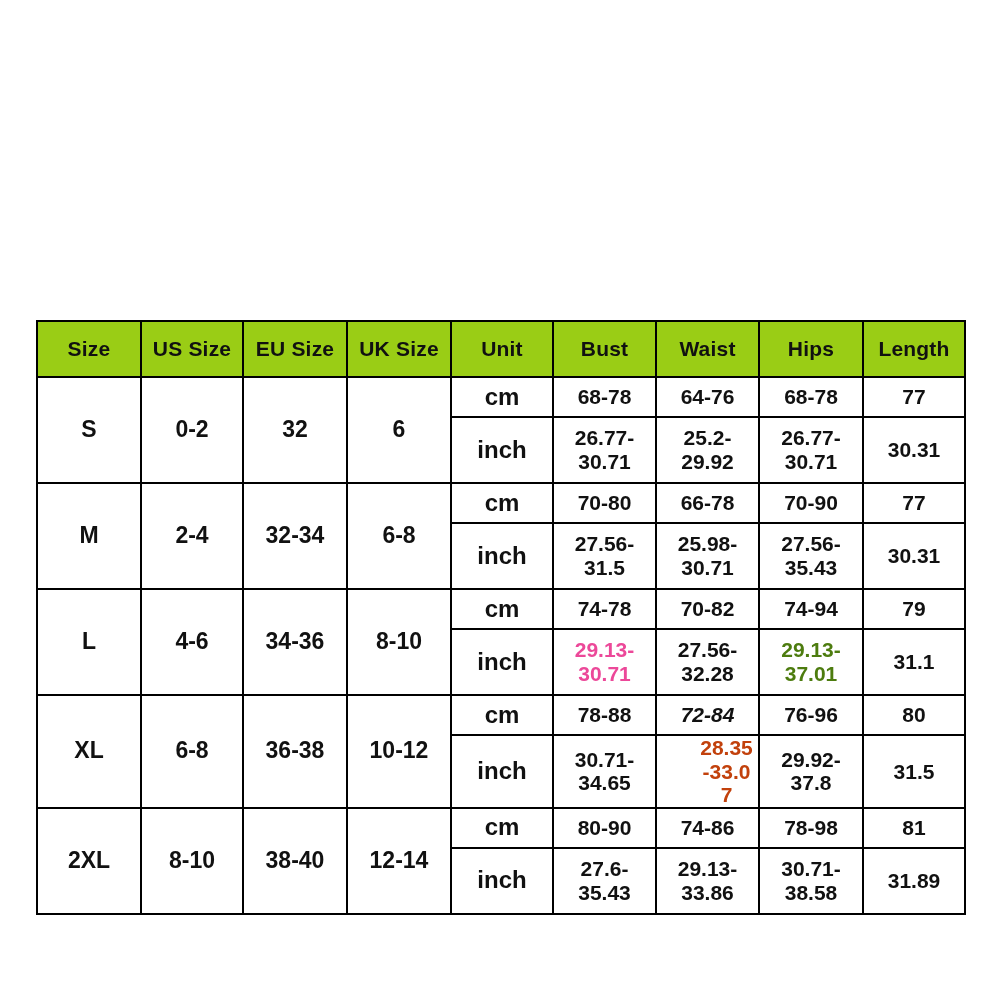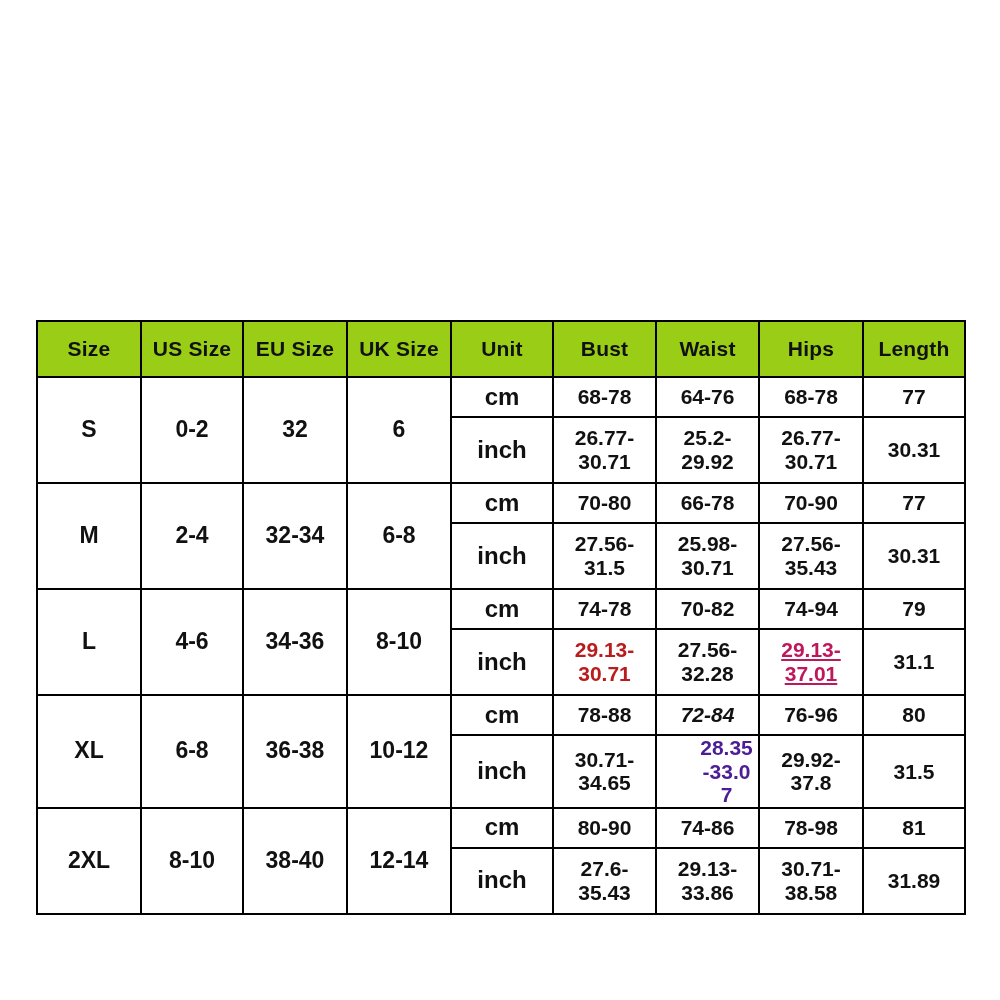--- a/index.html
+++ b/index.html
@@ -169,41 +169,41 @@
           <td class="group-cell" rowspan="2" style="border-color: rgb(0, 0, 0); color: rgb(17, 17, 17);">34-36</td>
           <td class="group-cell" rowspan="2" style="border-color: rgb(0, 0, 0); color: rgb(17, 17, 17);">8-10</td>
           <td class="unit-cell" style="border-color: rgb(0, 0, 0); color: rgb(17, 17, 17);">cm</td>
           <td class="meas-cell" style="border-color: rgb(0, 0, 0); color: rgb(17, 17, 17);">74-78</td>
           <td class="meas-cell" style="border-color: rgb(0, 0, 0); color: rgb(17, 17, 17);">70-82</td>
           <td class="meas-cell" style="border-color: rgb(0, 0, 0); color: rgb(17, 17, 17);">74-94</td>
           <td class="length-cell" style="border-color: rgb(0, 0, 0); color: rgb(17, 17, 17);">79</td>
         </tr>
         <tr class="row-inch">
           <td class="unit-cell" style="border-color: rgb(0, 0, 0); color: rgb(17, 17, 17);">inch</td>
-          <td class="meas-cell" style="border-color: rgb(0, 0, 0); color: #b91c1c;">29.13-30.71</td>
+          <td class="meas-cell" style="border-color: rgb(0, 0, 0); color: #ec4899;">29.13-30.71</td>
           <td class="meas-cell" style="border-color: rgb(0, 0, 0); color: rgb(17, 17, 17);">27.56-32.28</td>
-          <td class="meas-cell" style="border-color: rgb(0, 0, 0); color: #be185d; text-decoration: underline;">29.13-37.01</td>
+          <td class="meas-cell" style="border-color: rgb(0, 0, 0); color: #4d7c0f;">29.13-37.01</td>
           <td class="length-cell" style="border-color: rgb(0, 0, 0); color: rgb(17, 17, 17);">31.1</td>
         </tr>
 
         <tr class="row-cm">
           <td class="group-cell" rowspan="2" style="border-color: rgb(0, 0, 0); color: rgb(17, 17, 17);">XL</td>
           <td class="group-cell" rowspan="2" style="border-color: rgb(0, 0, 0); color: rgb(17, 17, 17);">6-8</td>
           <td class="group-cell" rowspan="2" style="border-color: rgb(0, 0, 0); color: rgb(17, 17, 17);">36-38</td>
           <td class="group-cell" rowspan="2" style="border-color: rgb(0, 0, 0); color: rgb(17, 17, 17);">10-12</td>
           <td class="unit-cell" style="border-color: rgb(0, 0, 0); color: rgb(17, 17, 17);">cm</td>
           <td class="meas-cell" style="border-color: rgb(0, 0, 0); color: rgb(17, 17, 17);">78-88</td>
           <td class="meas-cell" style="border-color: rgb(0, 0, 0); color: rgb(17, 17, 17); font-style: italic;">72-84</td>
           <td class="meas-cell" style="border-color: rgb(0, 0, 0); color: rgb(17, 17, 17);">76-96</td>
           <td class="length-cell" style="border-color: rgb(0, 0, 0); color: rgb(17, 17, 17);">80</td>
         </tr>
         <tr class="row-inch">
           <td class="unit-cell" style="border-color: rgb(0, 0, 0); color: rgb(17, 17, 17);">inch</td>
           <td class="meas-cell" style="border-color: rgb(0, 0, 0); color: rgb(17, 17, 17);">30.71-34.65</td>
-          <td class="meas-cell" style="border-color: rgb(0, 0, 0); color: #4c1d95; padding-left: 40px;">28.35-33.07</td>
+          <td class="meas-cell" style="border-color: rgb(0, 0, 0); color: #c2410c; padding-left: 40px;">28.35-33.07</td>
           <td class="meas-cell" style="border-color: rgb(0, 0, 0); color: rgb(17, 17, 17);">29.92-37.8</td>
           <td class="length-cell" style="border-color: rgb(0, 0, 0); color: rgb(17, 17, 17);">31.5</td>
         </tr>
 
         <tr class="row-cm">
           <td class="group-cell" rowspan="2" style="border-color: rgb(0, 0, 0); color: rgb(17, 17, 17);">2XL</td>
           <td class="group-cell" rowspan="2" style="border-color: rgb(0, 0, 0); color: rgb(17, 17, 17);">8-10</td>
           <td class="group-cell" rowspan="2" style="border-color: rgb(0, 0, 0); color: rgb(17, 17, 17);">38-40</td>
           <td class="group-cell" rowspan="2" style="border-color: rgb(0, 0, 0); color: rgb(17, 17, 17);">12-14</td>
           <td class="unit-cell" style="border-color: rgb(0, 0, 0); color: rgb(17, 17, 17);">cm</td>

